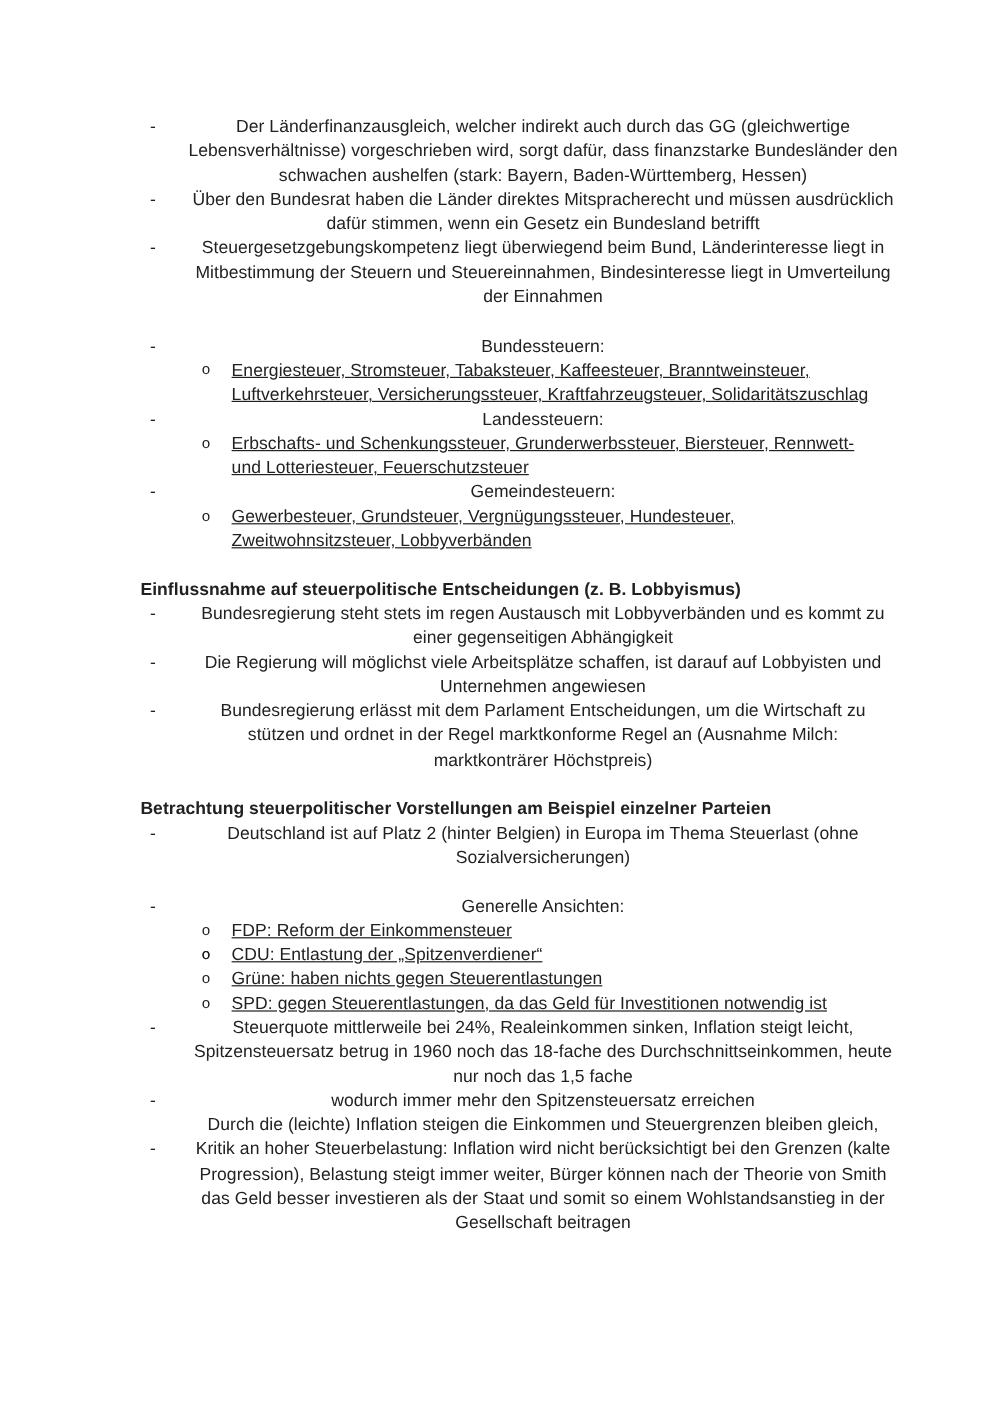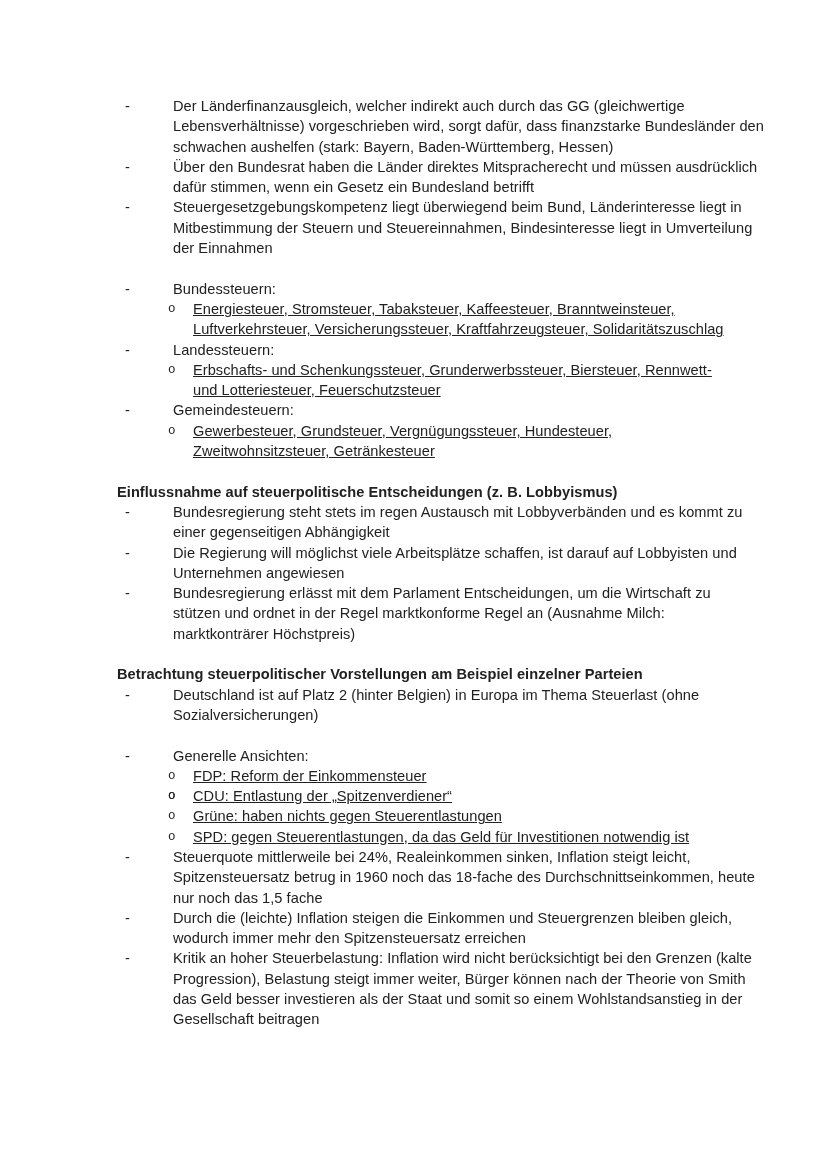--- a/index.html
+++ b/index.html
@@ -36,21 +36,21 @@
   }
   .li {
     position: relative;
   }
   .li .marker {
     position: absolute;
     top: 0;
     line-height: 20.3px;
   }
   .lvl1 > .marker { left: 28px; }
-  .lvl1 > .lines  { margin-left: 76px; }
+  .lvl1 > .lines  { margin-left: 51px; text-align: center; }
   .lvl2 > .marker { left: 71px; font-family: "Liberation Mono", monospace; font-size: 12.5px; }
   .lvl2 > .lines  { margin-left: 96px; text-decoration: underline; }
   .ln {
     white-space: nowrap;
     letter-spacing: 0.05px;
   }
 </style>
 </head>
 <body>
 
@@ -109,21 +109,21 @@
       <div class="li lvl1">
         <span class="marker">-</span>
         <div class="lines">
           <div class="ln">Gemeindesteuern:</div>
         </div>
       </div>
       <div class="li lvl2">
         <span class="marker">o</span>
         <div class="lines">
           <div class="ln">Gewerbesteuer, Grundsteuer, Vergnügungssteuer, Hundesteuer,</div>
-          <div class="ln">Zweitwohnsitzsteuer, Getränkesteuer</div>
+          <div class="ln">Zweitwohnsitzsteuer, Lobbyverbänden</div>
         </div>
       </div>
       <div class="gap"></div>
       <div class="heading">Einflussnahme auf steuerpolitische Entscheidungen (z. B. Lobbyismus)</div>
       <div class="li lvl1">
         <span class="marker">-</span>
         <div class="lines">
           <div class="ln">Bundesregierung steht stets im regen Austausch mit Lobbyverbänden und es kommt zu</div>
           <div class="ln">einer gegenseitigen Abhängigkeit</div>
         </div>
@@ -190,22 +190,22 @@
         <span class="marker">-</span>
         <div class="lines">
           <div class="ln">Steuerquote mittlerweile bei 24%, Realeinkommen sinken, Inflation steigt leicht,</div>
           <div class="ln">Spitzensteuersatz betrug in 1960 noch das 18-fache des Durchschnittseinkommen, heute</div>
           <div class="ln">nur noch das 1,5 fache</div>
         </div>
       </div>
       <div class="li lvl1">
         <span class="marker">-</span>
         <div class="lines">
+          <div class="ln">wodurch immer mehr den Spitzensteuersatz erreichen</div>
           <div class="ln">Durch die (leichte) Inflation steigen die Einkommen und Steuergrenzen bleiben gleich,</div>
-          <div class="ln">wodurch immer mehr den Spitzensteuersatz erreichen</div>
         </div>
       </div>
       <div class="li lvl1">
         <span class="marker">-</span>
         <div class="lines">
           <div class="ln">Kritik an hoher Steuerbelastung: Inflation wird nicht berücksichtigt bei den Grenzen (kalte</div>
           <div class="ln">Progression), Belastung steigt immer weiter, Bürger können nach der Theorie von Smith</div>
           <div class="ln">das Geld besser investieren als der Staat und somit so einem Wohlstandsanstieg in der</div>
           <div class="ln">Gesellschaft beitragen</div>
         </div>

